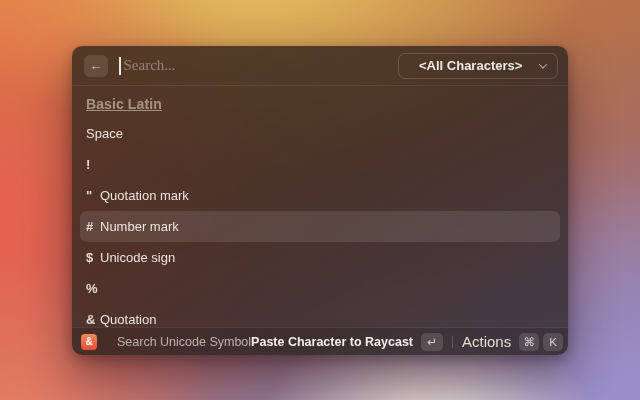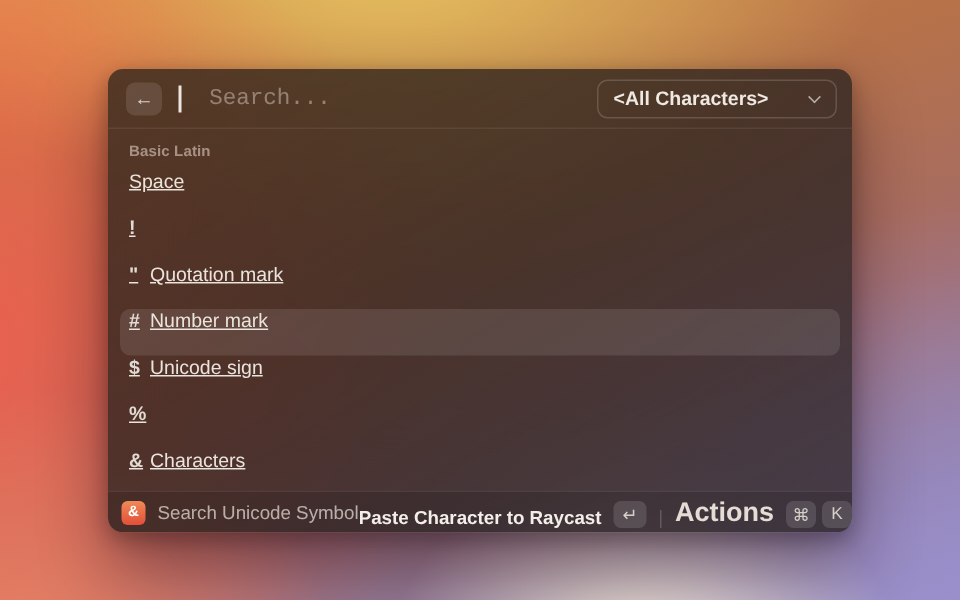--- a/index.html
+++ b/index.html
@@ -53,65 +53,65 @@
     flex: 0 0 auto;
   }
   .caret {
     width: 1.5px; height: 18px;
     background: #ece6df;
     margin-left: 11px;
     flex: 0 0 auto;
   }
   .search-input {
     flex: 1 1 auto;
-    margin-left: 19px;
+    margin-left: 3px;
     border: none; outline: none; background: transparent;
-    font-family: Liberation Mono, monospace;
+    font-family: Liberation Serif, serif;
     font-size: 15px;
     color: #f0eae4;
     min-width: 0;
   }
   .search-input::placeholder { color: rgba(240,232,226,0.42); }
   .dropdown {
     flex: 0 0 auto;
     width: 160px; height: 26px;
     border: 1px solid rgba(255,255,255,0.16);
     border-radius: 7px;
     display: flex; align-items: center; justify-content: space-between;
-    padding: 0 11px 0 10px;
+    padding: 0 11px 0 20px;
     font-size: 13px; font-weight: 600; color: #efe9e3;
   }
   .chevron-down {
     width: 6px; height: 6px;
     border-right: 1.6px solid #b9b0a9;
     border-bottom: 1.6px solid #b9b0a9;
     transform: rotate(45deg) translate(-1px,-1px);
   }
 
   
   .list {
     flex: 1 1 auto;
     padding: 2px 8px 0;
     overflow: hidden;
   }
   .section-header {
-    font-size: 10px;
+    font-size: 14px;
     font-weight: 700;
     color: rgba(233,222,211,0.55);
     padding: 8px 6px 6px;
     letter-spacing: 0.1px;
+    text-decoration: underline;
   }
   .row {
     height: 31px;
     display: flex;
-    align-items: flex-start;
+    align-items: center;
     padding: 0 6px;
     border-radius: 7px;
     cursor: default;
-    text-decoration: underline;
   }
   .row.selected { background: rgba(255,255,255,0.10); }
   .sym {
     width: 8px;
     flex: 0 0 8px;
     font-size: 13px;
     font-weight: 600;
     color: #e2dbd4;
   }
   .sym + .lab { margin-left: 6px; }
@@ -135,29 +135,29 @@
   .ext-icon {
     width: 16px; height: 16px;
     border-radius: 4px;
     background: linear-gradient(180deg, #f08a58 0%, #e24e38 100%);
     color: #fff;
     font-size: 10px; font-weight: 700;
     display: flex; align-items: center; justify-content: center;
     flex: 0 0 auto;
   }
   .ext-name {
-    margin-left: 8px;
+    margin-left: 20px;
     font-size: 12.5px;
     color: rgba(232,224,216,0.72);
     white-space: nowrap;
   }
   .footer-right {
     margin-left: auto;
     display: flex;
-    align-items: flex-end;
+    align-items: center;
   }
   .primary-action {
     font-size: 12.5px;
     font-weight: 700;
     color: #f3eee9;
     white-space: nowrap;
   }
   .key-badge {
     height: 18px;
     min-width: 20px;
@@ -168,22 +168,22 @@
     font-size: 11.5px;
     display: flex; align-items: center; justify-content: center;
   }
   .key-return { margin-left: 8px; width: 22px; font-size: 12px; }
   .footer-divider {
     width: 1px; height: 12px;
     background: rgba(255,255,255,0.18);
     margin: 0 9px;
   }
   .actions-label {
-    font-size: 18px;
-    font-weight: 700;
+    font-size: 15px;
+    font-weight: 400;
     color: #e4ddd6;
     white-space: nowrap;
   }
   .key-cmd { margin-left: 8px; }
   .key-k { margin-left: 4px; }
 </style>
 </head>
 <body>
 
 <div class="window">
@@ -219,21 +219,21 @@
         </div>
         <div class="row">
           <span class="sym">$</span>
           <span class="lab">Unicode sign</span>
         </div>
         <div class="row">
           <span class="sym">%</span>
         </div>
         <div class="row">
           <span class="sym">&amp;</span>
-          <span class="lab">Characters</span>
+          <span class="lab">Quotation</span>
         </div>
       </div>
   </div>
 
   <div class="footer">
     <div class="ext-icon">
       <span>&amp;</span>
     </div>
     <div class="ext-name">Search Unicode Symbol</div>
     <div class="footer-right">

